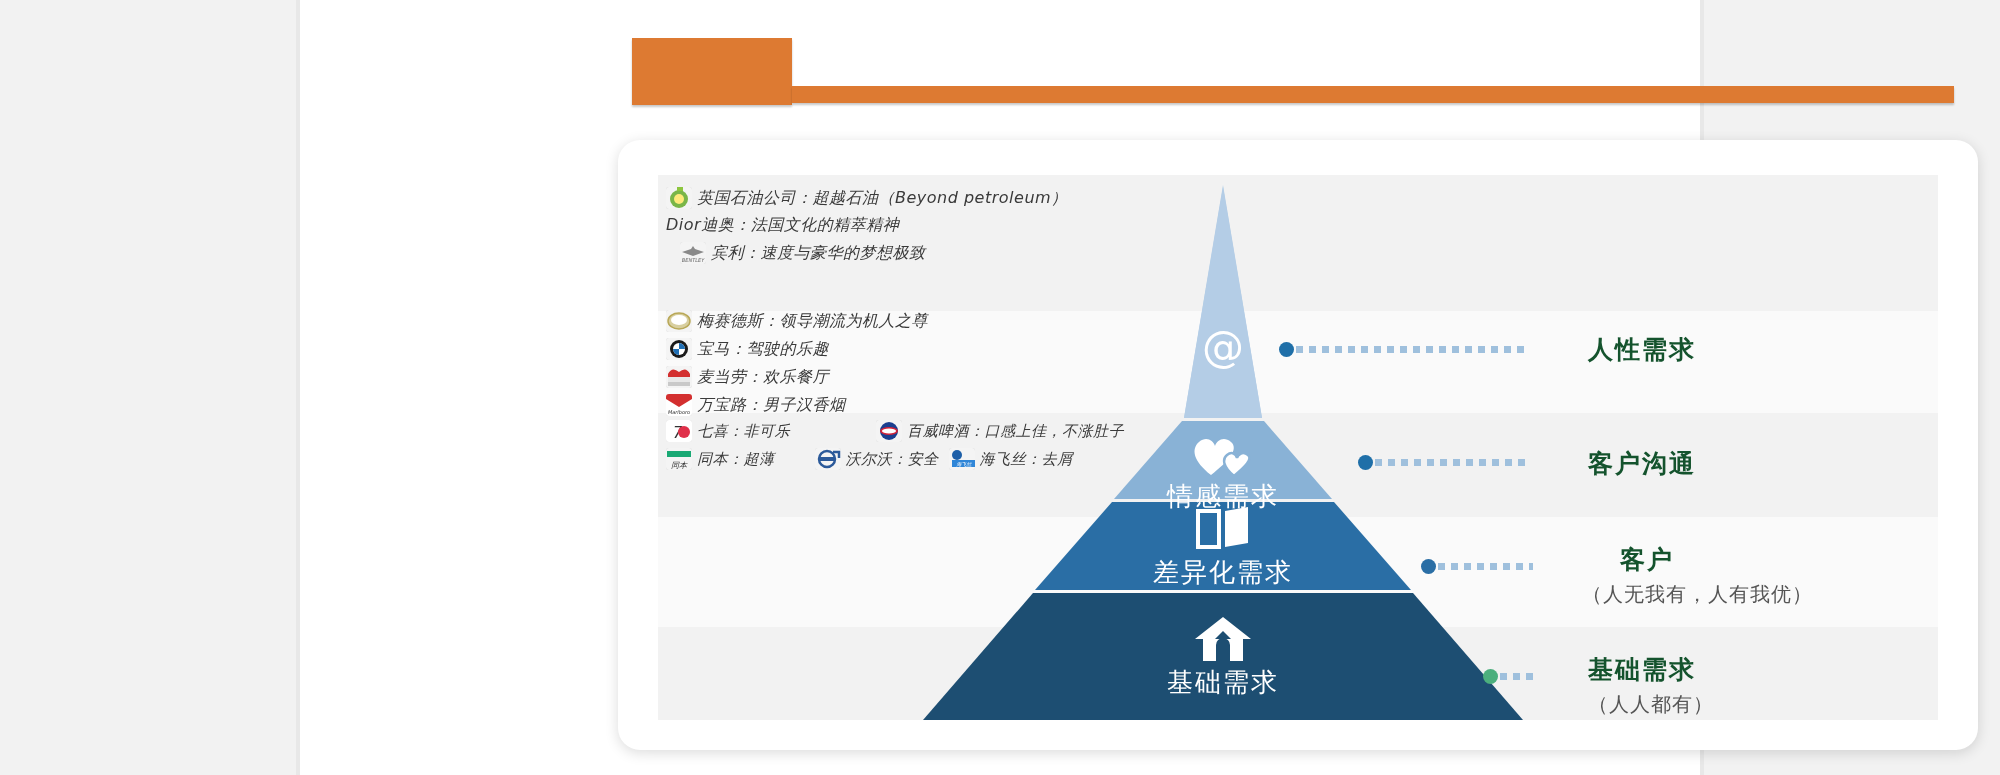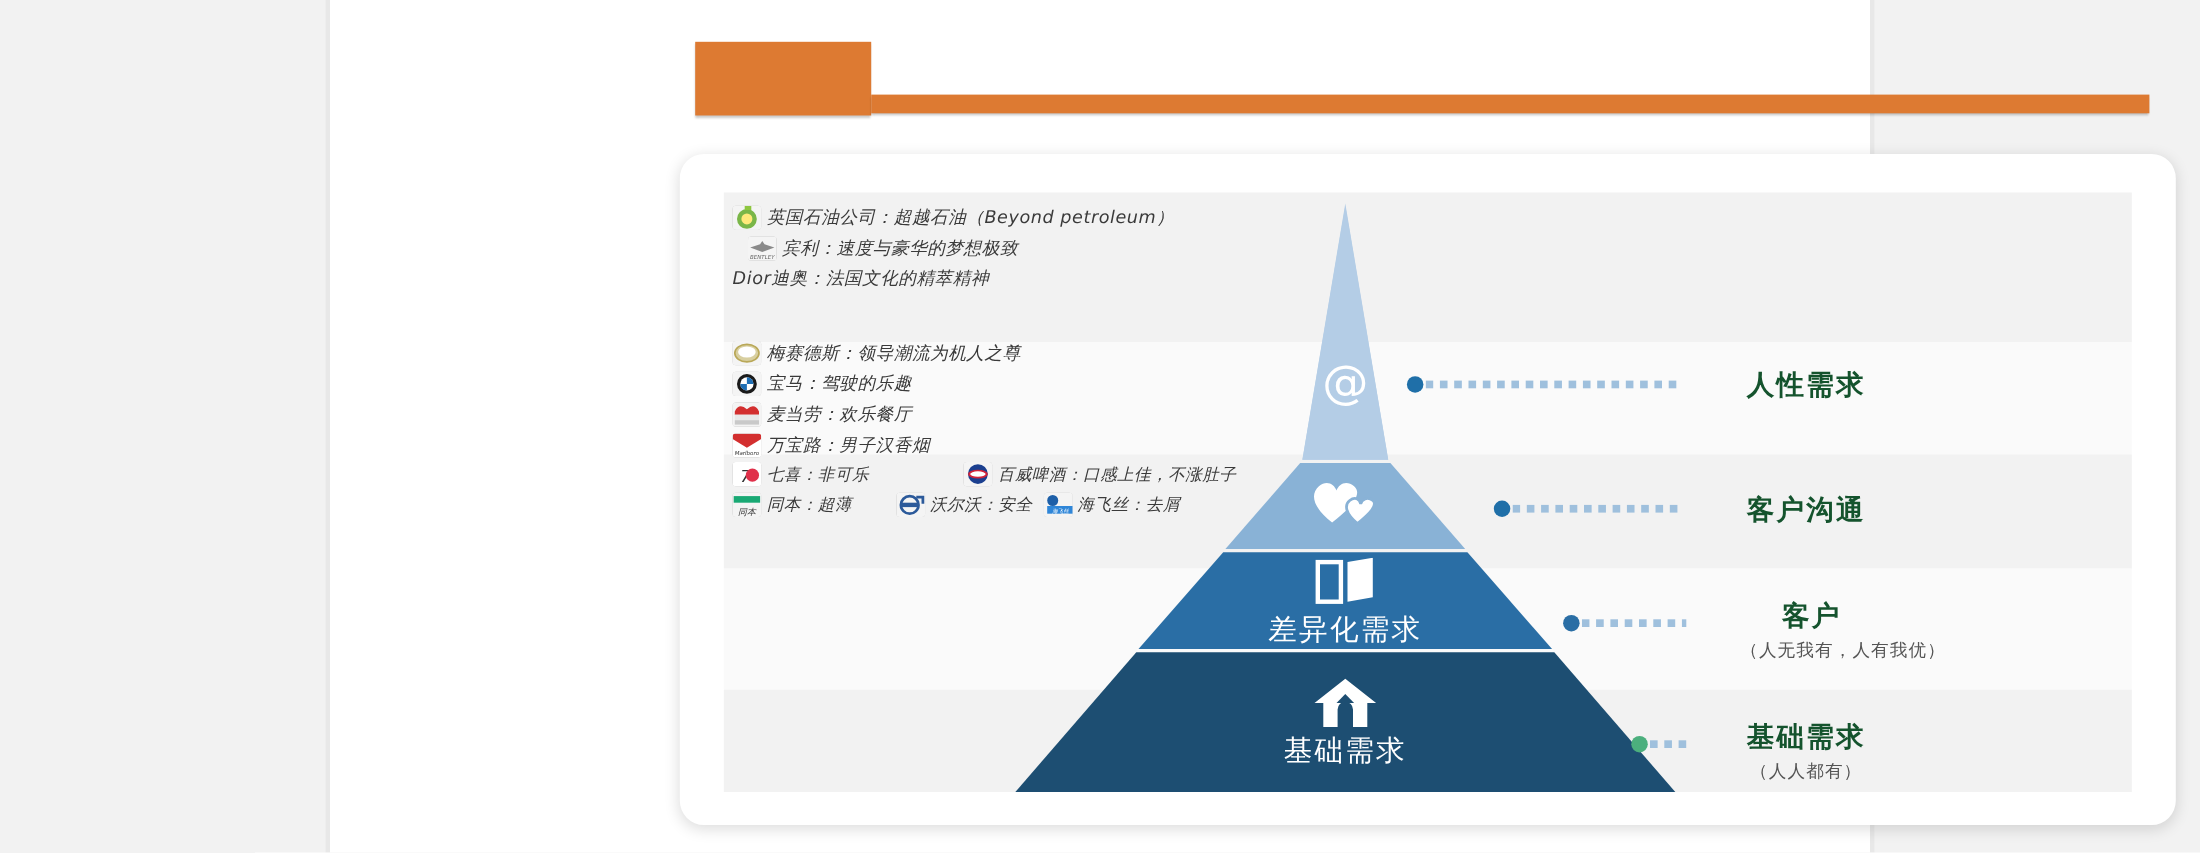--- a/index.html
+++ b/index.html
@@ -46,21 +46,21 @@
     position:absolute;color:#ffffff;text-align:center;
     font-family:"DejaVu Sans","Liberation Sans",sans-serif;
     pointer-events:none;
   }
   .tier-name{font-size:26px;letter-spacing:2px;}
 
   
   .right-label{position:absolute;text-align:left;}
   .right-label .main{font-size:25px;font-weight:bold;color:#14532d;letter-spacing:2px;
     font-family:"DejaVu Sans","Liberation Sans",sans-serif;white-space:nowrap;}
-  .right-label .sub{font-size:16px;color:#555555;letter-spacing:1px;margin-top:5px;
+  .right-label .sub{font-size:20px;color:#555555;letter-spacing:1px;margin-top:5px;
     font-family:"DejaVu Sans","Liberation Sans",sans-serif;white-space:nowrap;}
 
   
   .connector{position:absolute;height:7px;
     background-image:linear-gradient(to right,#9fc0dd 0,#9fc0dd 7px,transparent 7px,transparent 13px);
     background-size:13px 7px;background-repeat:repeat-x;}
   .conn-dot{position:absolute;width:15px;height:15px;border-radius:50%;}
 
   
   .slogan-block{position:absolute;font-style:italic;}
@@ -111,20 +111,21 @@
         <div style="font-size:42px;line-height:46px;font-family:'DejaVu Sans',sans-serif;">@</div>
       </div>
 
       <div class="tier-label" style="left:445px;top:258px;width:240px;">
         <div style="height:46px;position:relative;">
           <svg width="64" height="44" viewBox="0 0 64 44" style="position:absolute;left:50%;transform:translateX(-50%);">
             <path d="M20 42 C2 28 0 16 8 9 C15 3 22 7 24 13 C26 7 33 3 40 9 C48 16 38 28 20 42 Z" fill="#ffffff"></path>
             <path d="M43 43 C32 34 31 26 36 22 C41 18 45 21 46 25 C47 21 52 18 57 22 C62 26 54 34 43 43 Z" fill="#ffffff" stroke="#89b2d6" stroke-width="2.5"></path>
           </svg>
         </div>
+        <div class="tier-name">情感需求</div>
       </div>
 
       <div class="tier-label" style="left:445px;top:332px;width:240px;">
         <div style="height:48px;position:relative;">
           <svg width="58" height="44" viewBox="0 0 58 44" style="position:absolute;left:50%;transform:translateX(-50%);">
             <rect x="4" y="4" width="21" height="36" fill="none" stroke="#ffffff" stroke-width="4"></rect>
             <path d="M31 4 L54 0 L54 36 L31 40 Z" fill="#ffffff"></path>
           </svg>
         </div>
         <div class="tier-name">差异化需求</div>
@@ -174,32 +175,32 @@
           <span class="logo">
             <svg width="26" height="22" viewBox="0 0 26 22">
                 <rect width="26" height="22" fill="#f4f4f4"></rect>
                 <circle cx="13" cy="12" r="9" fill="#7ab648"></circle>
                 <circle cx="13" cy="12" r="5" fill="#ffe97a"></circle>
                 <rect x="11" y="0" width="6" height="4" fill="#8dc63f"></rect>
               </svg>
           </span>
           <span class="txt">英国石油公司：超越石油（Beyond petroleum）</span>
         </div>
+        <div class="slogan-row" style="margin-left:0px;">
+          <span class="txt">Dior迪奥：法国文化的精萃精神</span>
+        </div>
         <div class="slogan-row" style="margin-left:14px;">
           <span class="logo">
             <svg width="26" height="22" viewBox="0 0 26 22">
                 <rect width="26" height="22" fill="#f4f4f4"></rect>
                 <path d="M2 10 L11 7 L13 4 L15 7 L24 10 L13 14 Z" fill="#8a8a8a"></path>
                 <text x="13" y="20" font-size="5" fill="#666" text-anchor="middle" font-family="DejaVu Sans">BENTLEY</text>
               </svg>
           </span>
           <span class="txt">宾利：速度与豪华的梦想极致</span>
-        </div>
-        <div class="slogan-row" style="margin-left:0px;">
-          <span class="txt">Dior迪奥：法国文化的精萃精神</span>
         </div>
       </div>
 
       <div class="slogan-block" style="left:8px;top:135px;">
         <div class="slogan-row">
           <span class="logo">
             <svg width="26" height="22" viewBox="0 0 26 22">
                 <rect width="26" height="22" fill="#f4f4f4"></rect>
                 <ellipse cx="13" cy="11" rx="11" ry="8" fill="#d8cfa0" stroke="#b9a858" stroke-width="1.5"></ellipse>
                 <ellipse cx="13" cy="10" rx="8" ry="5" fill="#ffffff"></ellipse>

